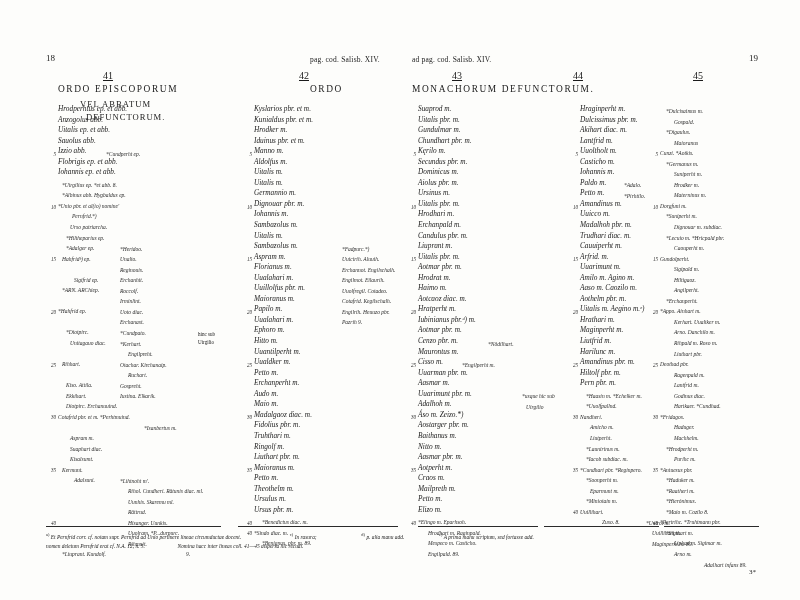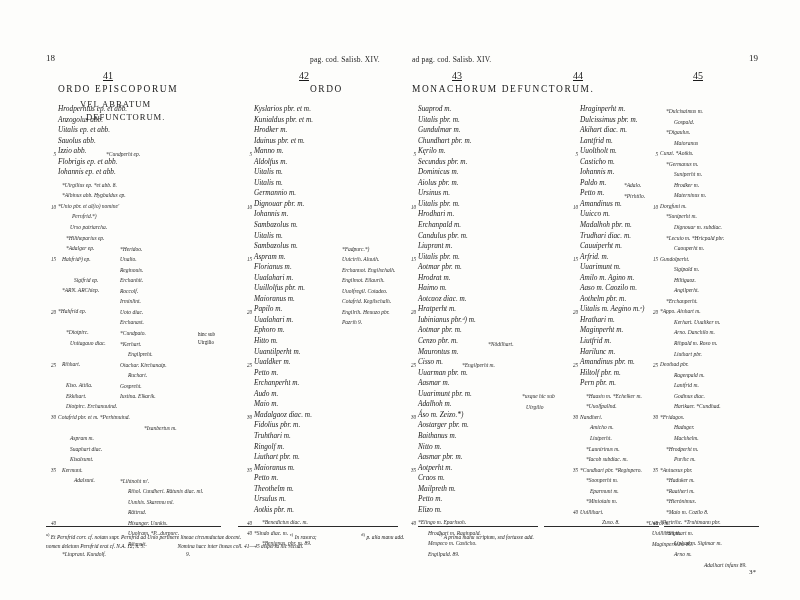--- a/index.html
+++ b/index.html
@@ -332,21 +332,21 @@
         <div class="ln"><span class="main">Maio m.</span></div>
         <div class="ln"><span class="num">30</span><span class="main">Madalgaoz diac. m.</span></div>
         <div class="ln"><span class="main">Fidolius pbr. m.</span></div>
         <div class="ln"><span class="main">Truhthari m.</span></div>
         <div class="ln"><span class="main">Ringolf m.</span></div>
         <div class="ln"><span class="main">Liuthart pbr. m.</span></div>
         <div class="ln"><span class="num">35</span><span class="main">Maioranus m.</span></div>
         <div class="ln"><span class="main">Petto m.</span></div>
         <div class="ln"><span class="main">Theothelm m.</span></div>
         <div class="ln"><span class="main">Ursulus m.</span></div>
-        <div class="ln"><span class="main">Aotkis pbr. m.</span></div>
+        <div class="ln"><span class="main">Ursus pbr. m.</span></div>
         <div class="ln">
           <span class="num">40</span>
           <span class="tab sec" style="left: 8px; top: 2px;">*Benedictus diac. m.</span>
         </div>
         <div class="ln">
           <span class="num">40</span>
           <span class="tab sec" style="left: 0px; top: 2px;">*Sindo diac. m.</span>
         </div>
         <div class="ln">
           <span class="tab sec" style="left: 8px; top: 2px;">*Benignus. pbr. m.  89.</span>

